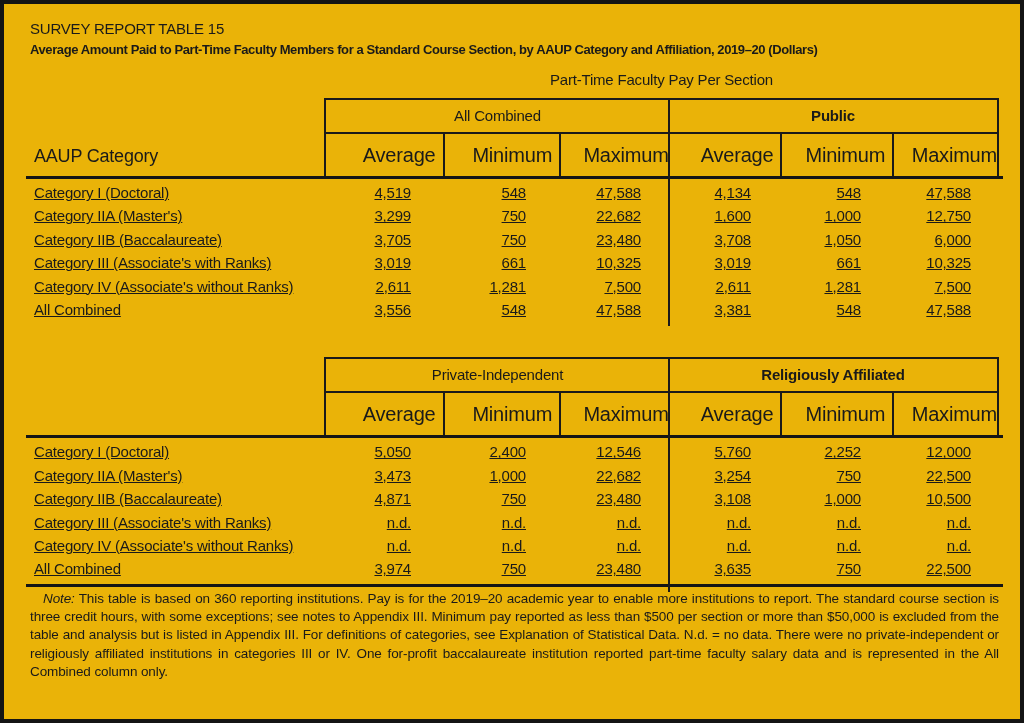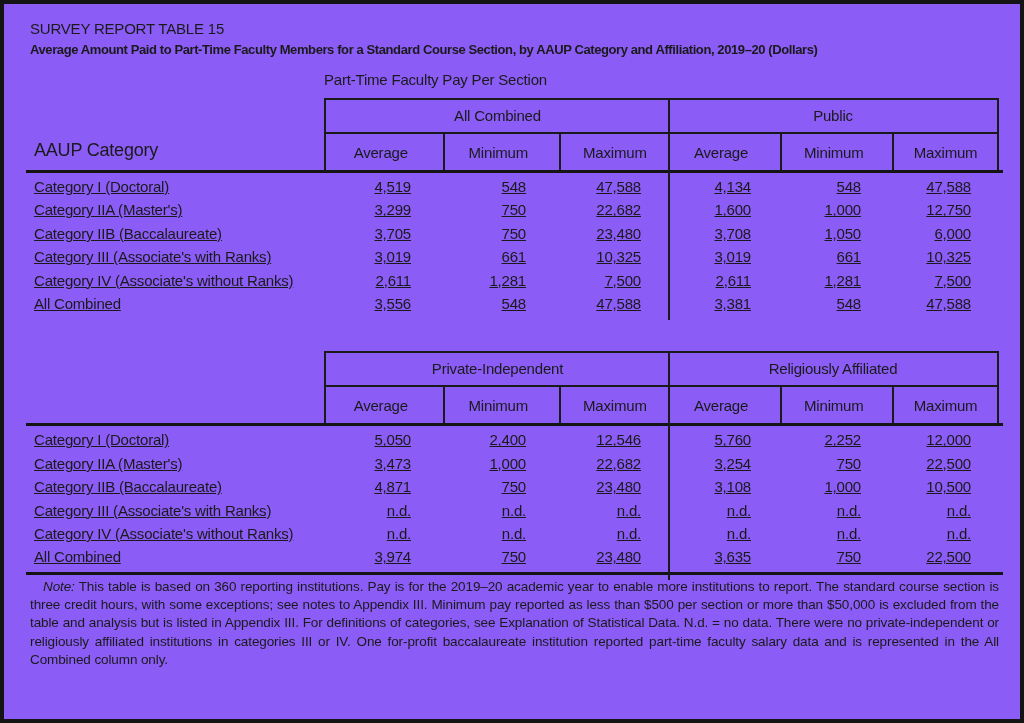--- a/index.html
+++ b/index.html
@@ -1,44 +1,44 @@
 <!DOCTYPE html>
 <html><head>
 <meta charset="utf-8">
 <style>
   * { margin:0; padding:0; box-sizing:border-box; }
   html,body { background:#e8e8e8; }
   .page {
     width:1024px; height:723px;
-    background:#8b5cf6;
+    background:#eab308;
     border:4px solid #141414;
     outline:1px solid #777;
     font-family:"Liberation Sans","DejaVu Sans",sans-serif;
     color:#1a1a1a;
     padding:16px 21px 16px 26px;
     overflow:hidden;
     position:relative;
   }
   .kicker { font-size:15px; letter-spacing:-0.2px; }
   .title  { font-size:13px; font-weight:bold; line-height:1.3; letter-spacing:-0.4px; margin-top:5px; max-width:958px; }
-  .span-header { width:675px; margin-left:294px; text-align:left; font-size:15px; letter-spacing:-0.2px; margin-top:12px; }
+  .span-header { width:675px; margin-left:294px; text-align:center; font-size:15px; letter-spacing:-0.2px; margin-top:12px; }
 
   .tsection { position:relative; margin-top:10px; }
   .tsection.second { margin-top:36px; }
   .vsep { position:absolute; left:638px; top:0; bottom:-5px; width:2px; background:#1a1a1a; }
 
   .header-zone { display:flex; }
   .aaup-cell { width:294px; display:flex; align-items:flex-end; padding:0 0 9px 4px; font-size:18px; letter-spacing:-0.2px; }
   .thead { width:675px; border:2px solid #1a1a1a; border-bottom:none; }
   .group-row { display:flex; border-bottom:2px solid #1a1a1a; }
   .group-cell { text-align:center; padding:7px 0 8px; font-size:15px; letter-spacing:-0.2px; }
   .group-cell.g1 { width:343px; }
-  .group-cell.g2 { width:328px; }
+  .group-cell.g2 { width:328px;font-weight:bold; }
   .sub-row { display:flex; }
-  .sub-cell { text-align:center; padding:10px 0 9px; font-size:15px; letter-spacing:-0.2px; }
+  .sub-cell { text-align:right; padding:10px 0 9px; font-size:20px; letter-spacing:-0.2px; }
   .sub-cell.g1 { width:114.3px; }
   .sub-cell.g2 { width:109.3px; }
   .sub-cell.divider { border-left:2px solid #1a1a1a;margin-left:7px; }
 
   .rule { border-top:3px solid #151515; margin:0 -4px; }
 
   .rows { padding-top:2px; }
   .trow { display:flex; height:23.4px; align-items:center; font-size:15px; letter-spacing:-0.2px;text-decoration:underline; }
   .tlabel { width:294px; padding-left:4px; white-space:nowrap; overflow:hidden; }
   .tcell { text-align:right; padding-right:28px; }

